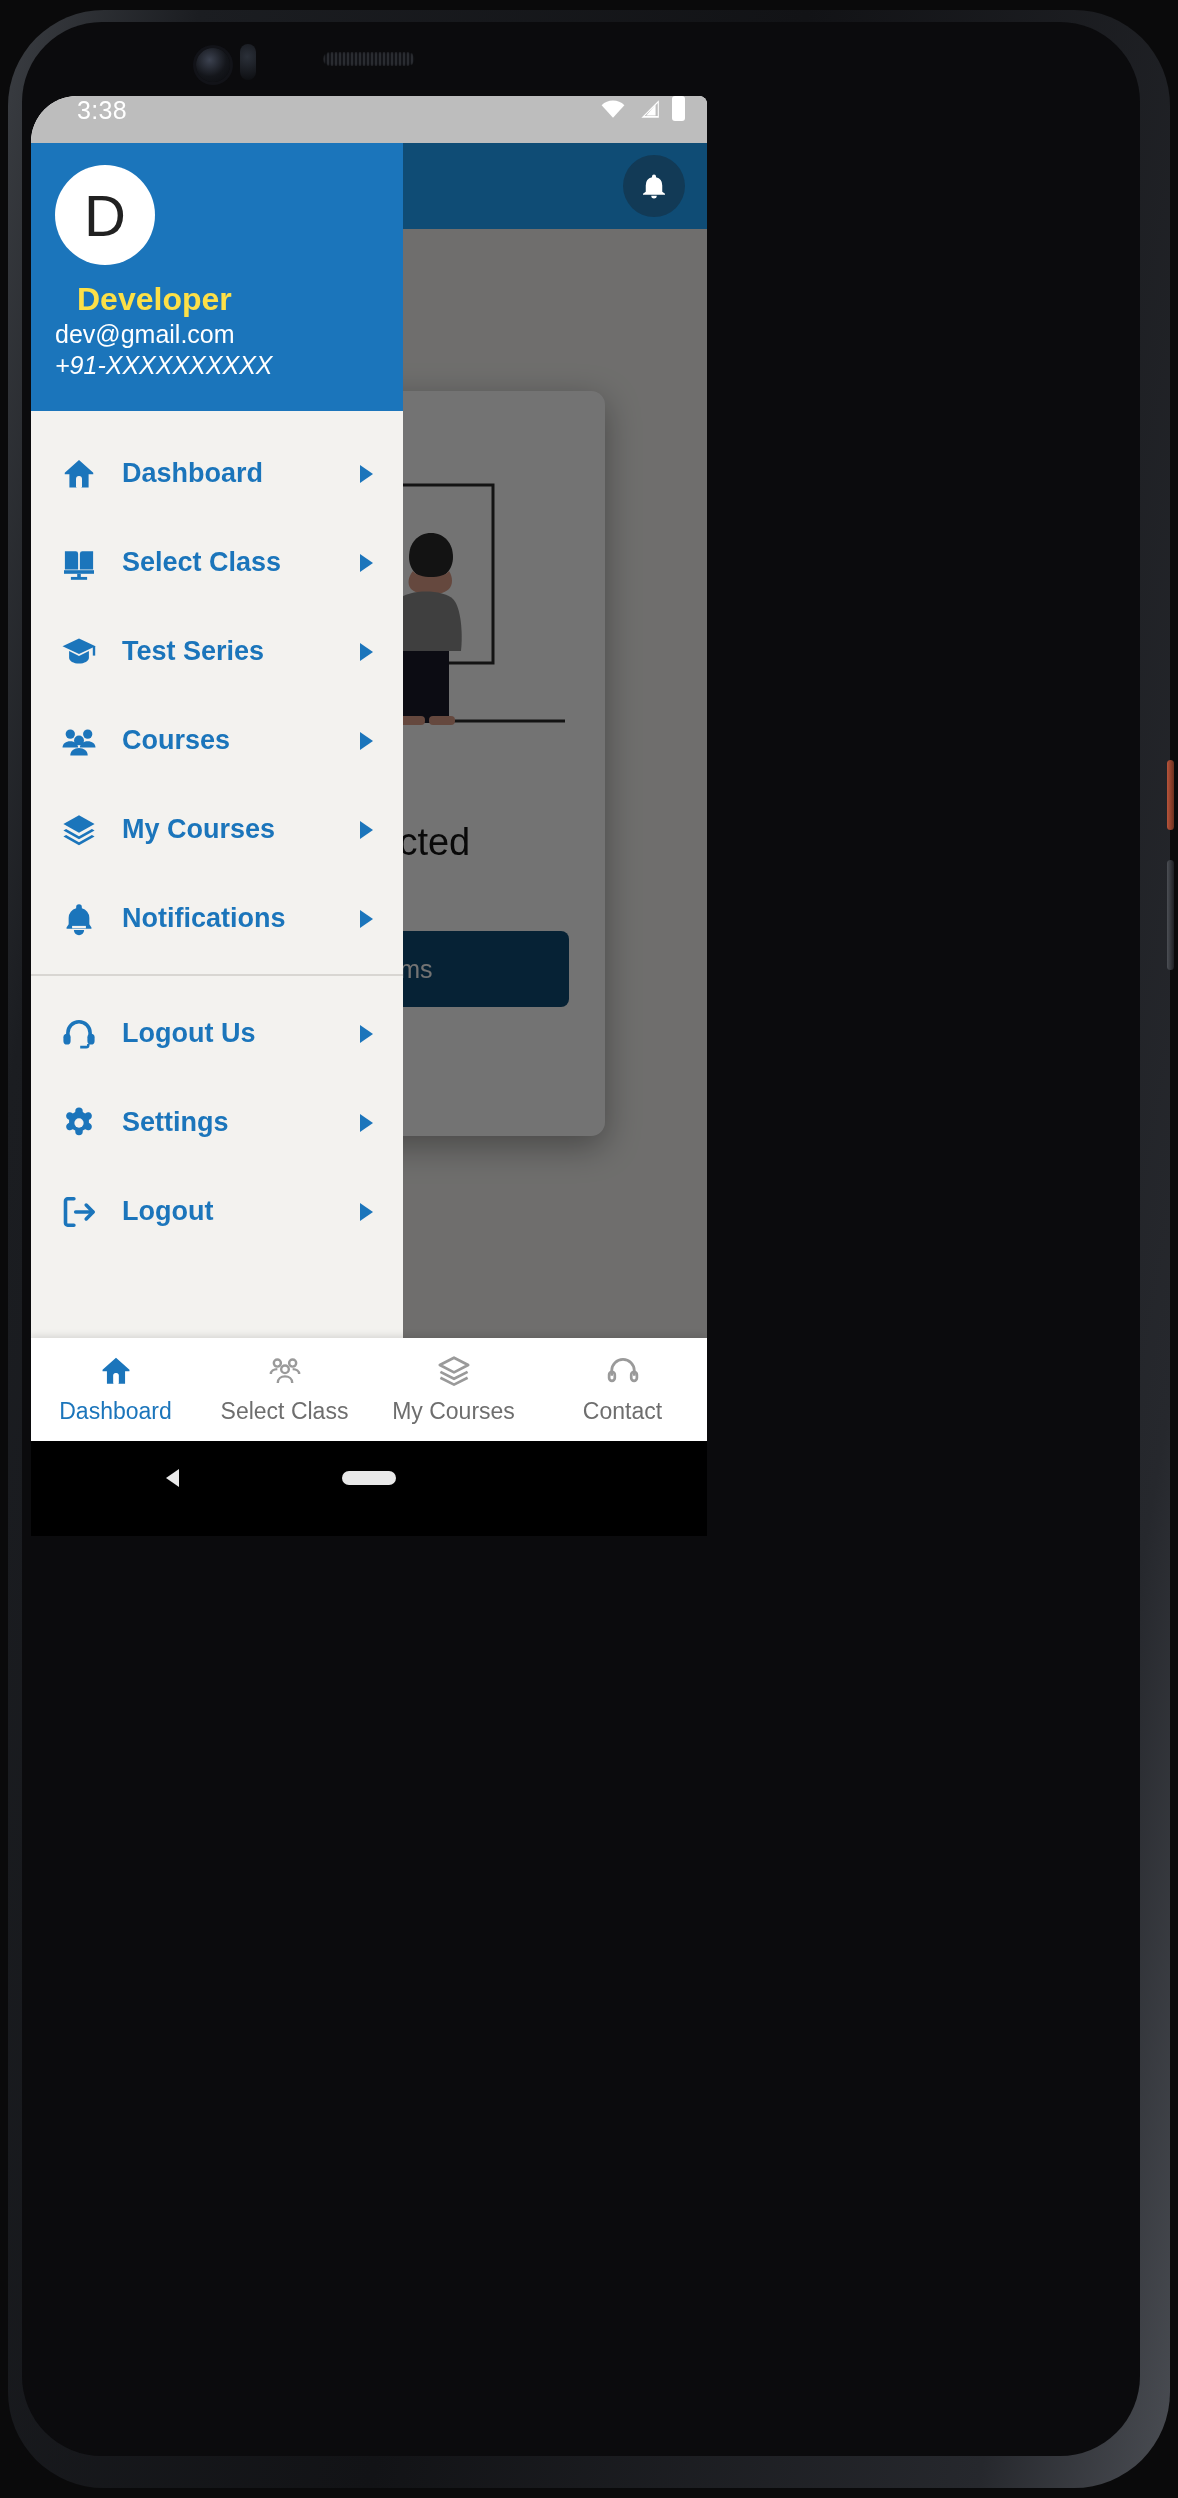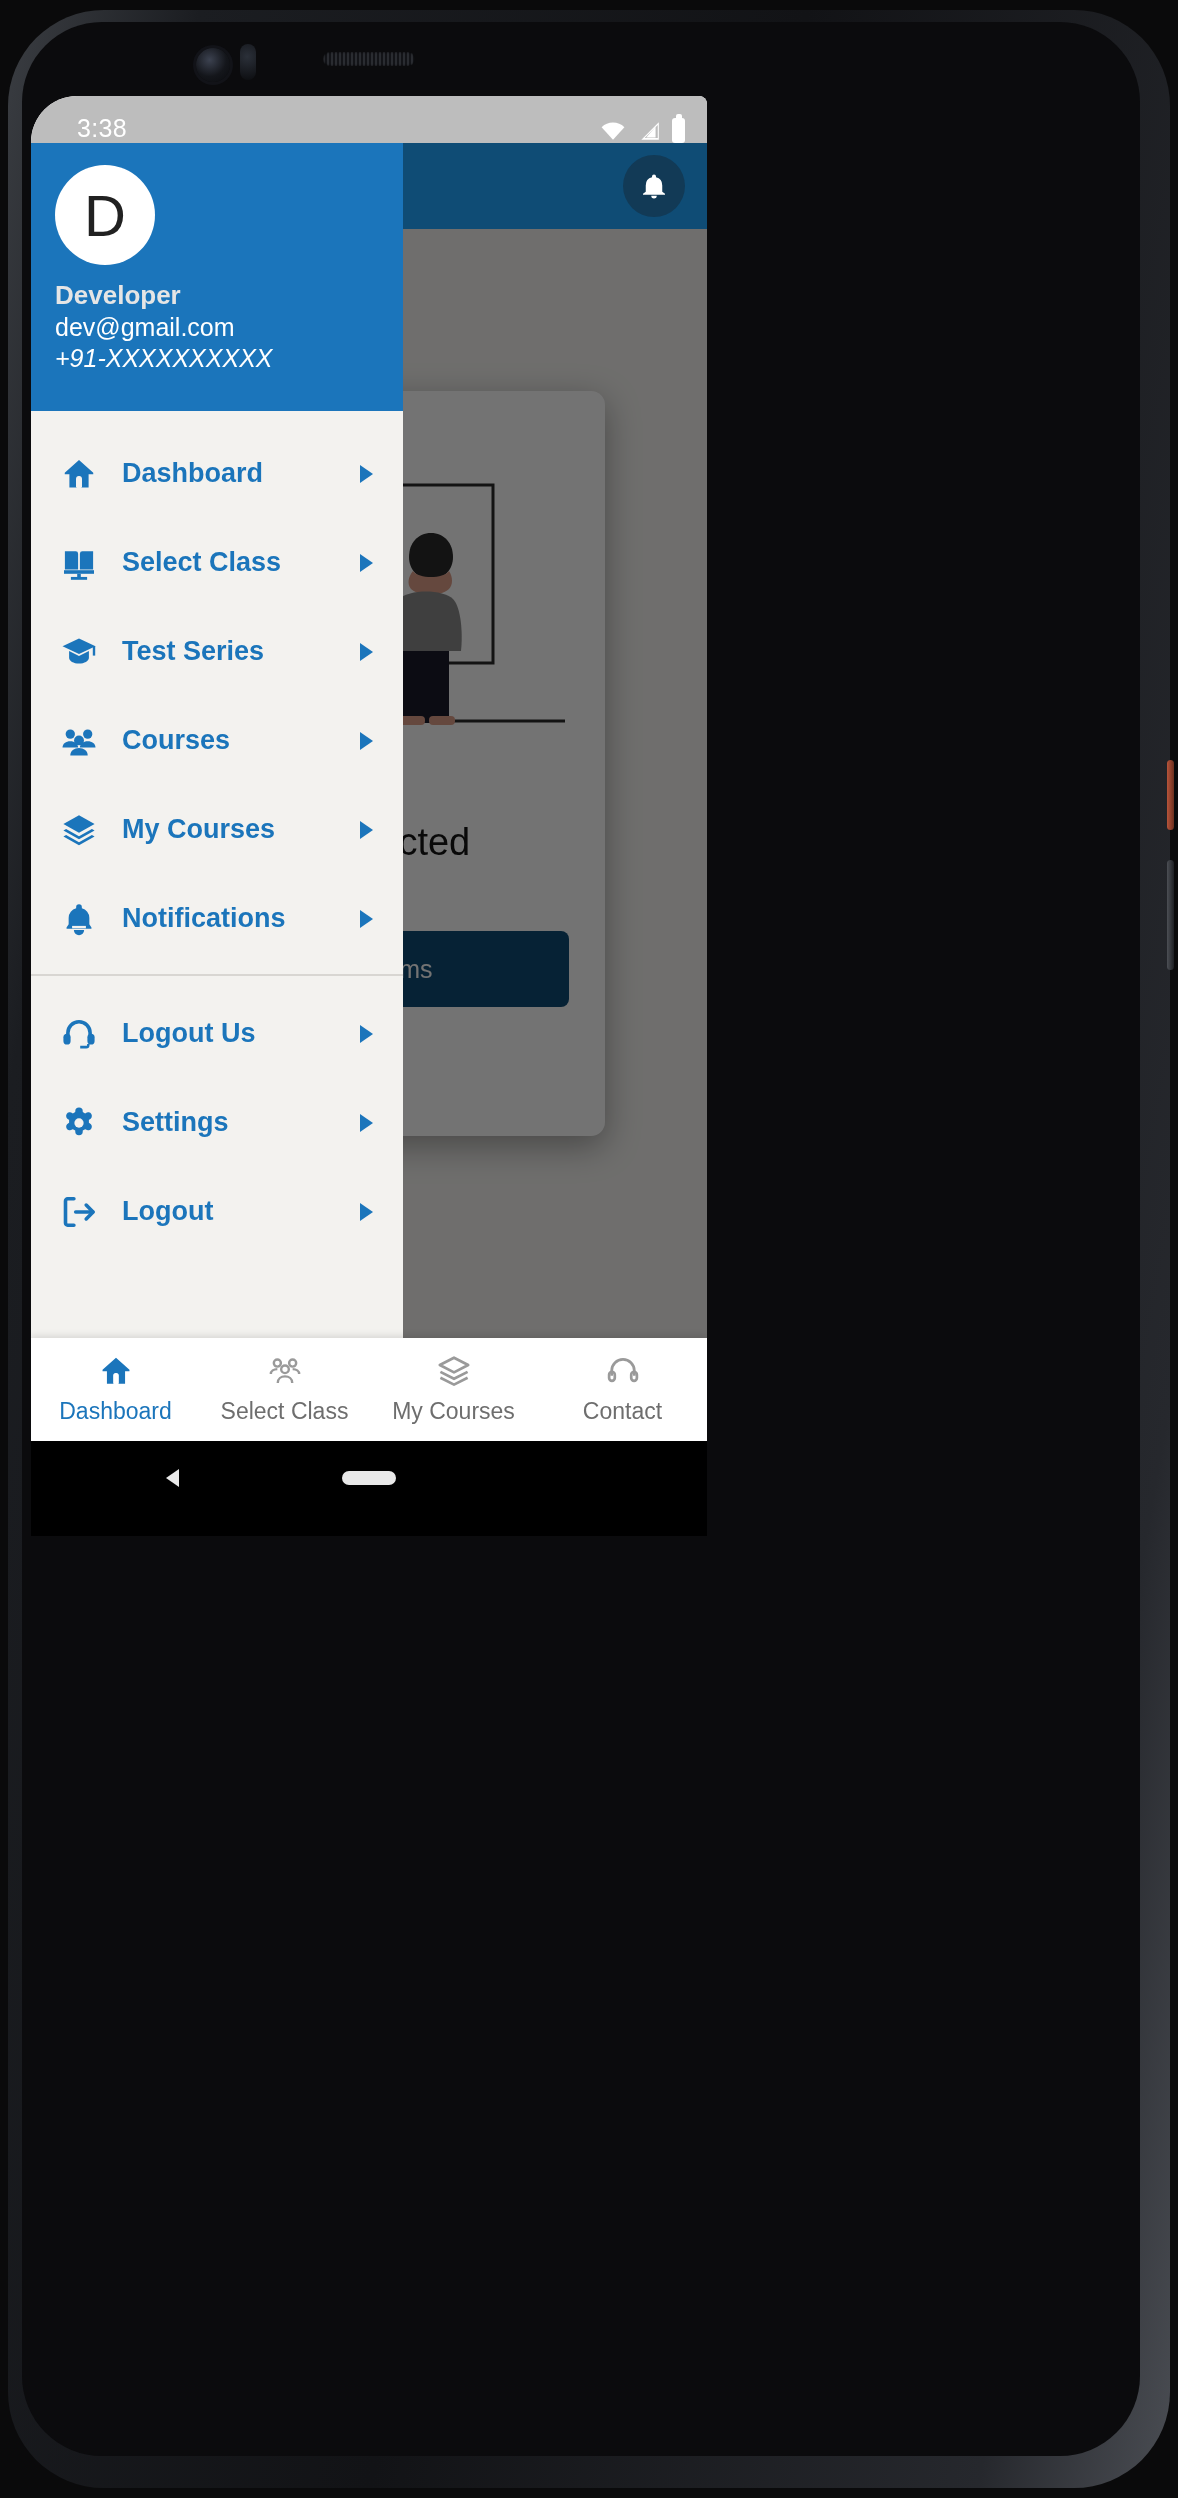--- a/index.html
+++ b/index.html
@@ -73,21 +73,21 @@
     overflow: hidden;
     background: #fff;
   }
 
   
   .statusbar {
     position: relative;
     height: 47px;
     background: #bdbdbd;
     display: flex;
-    align-items: flex-end;
+    align-items: flex-start;
     padding: 0 22px 0 46px;
   }
   .status-time {
     color: #fff;
     font-size: 25px;
     letter-spacing: .3px;
   }
   .status-right {
     margin-left: auto;
     display: flex;
@@ -178,21 +178,21 @@
     background: #1b75bb;
     padding: 22px 26px 0 24px;
   }
   .avatar {
     width: 100px; height: 100px; border-radius: 50%;
     background: #fff;
     display: flex; align-items: center; justify-content: center;
     font-size: 58px; color: #212121; font-weight: 400;
     margin-bottom: 14px;
   }
-  .u-name  { color: #e5e5e5; font-size: 26px; font-weight: bold; line-height: 1.25; }
+  .u-name  { color: #fde047; font-size: 32px; font-weight: bold; line-height: 1.25; margin-left: 22px; }
   .u-mail  { color: #fff; font-size: 25px; line-height: 1.25; }
   .u-phone { color: #fff; font-size: 25px; line-height: 1.25; font-style: italic; }
 
   .drawer-list { flex: 1; padding-top: 18px; }
   .dr-item {
     height: 89px;
     display: flex; align-items: center;
     padding: 0 16px 0 30px;
   }
   .dr-ico { width: 46px; display: flex; align-items: center; justify-content: flex-start; }

